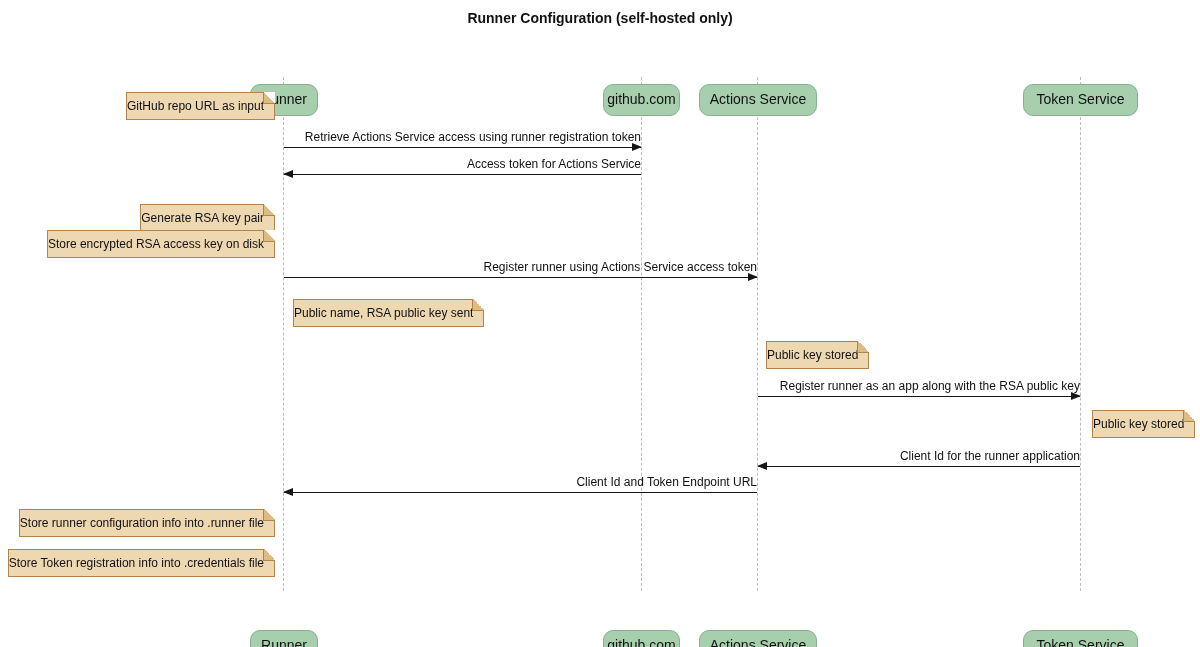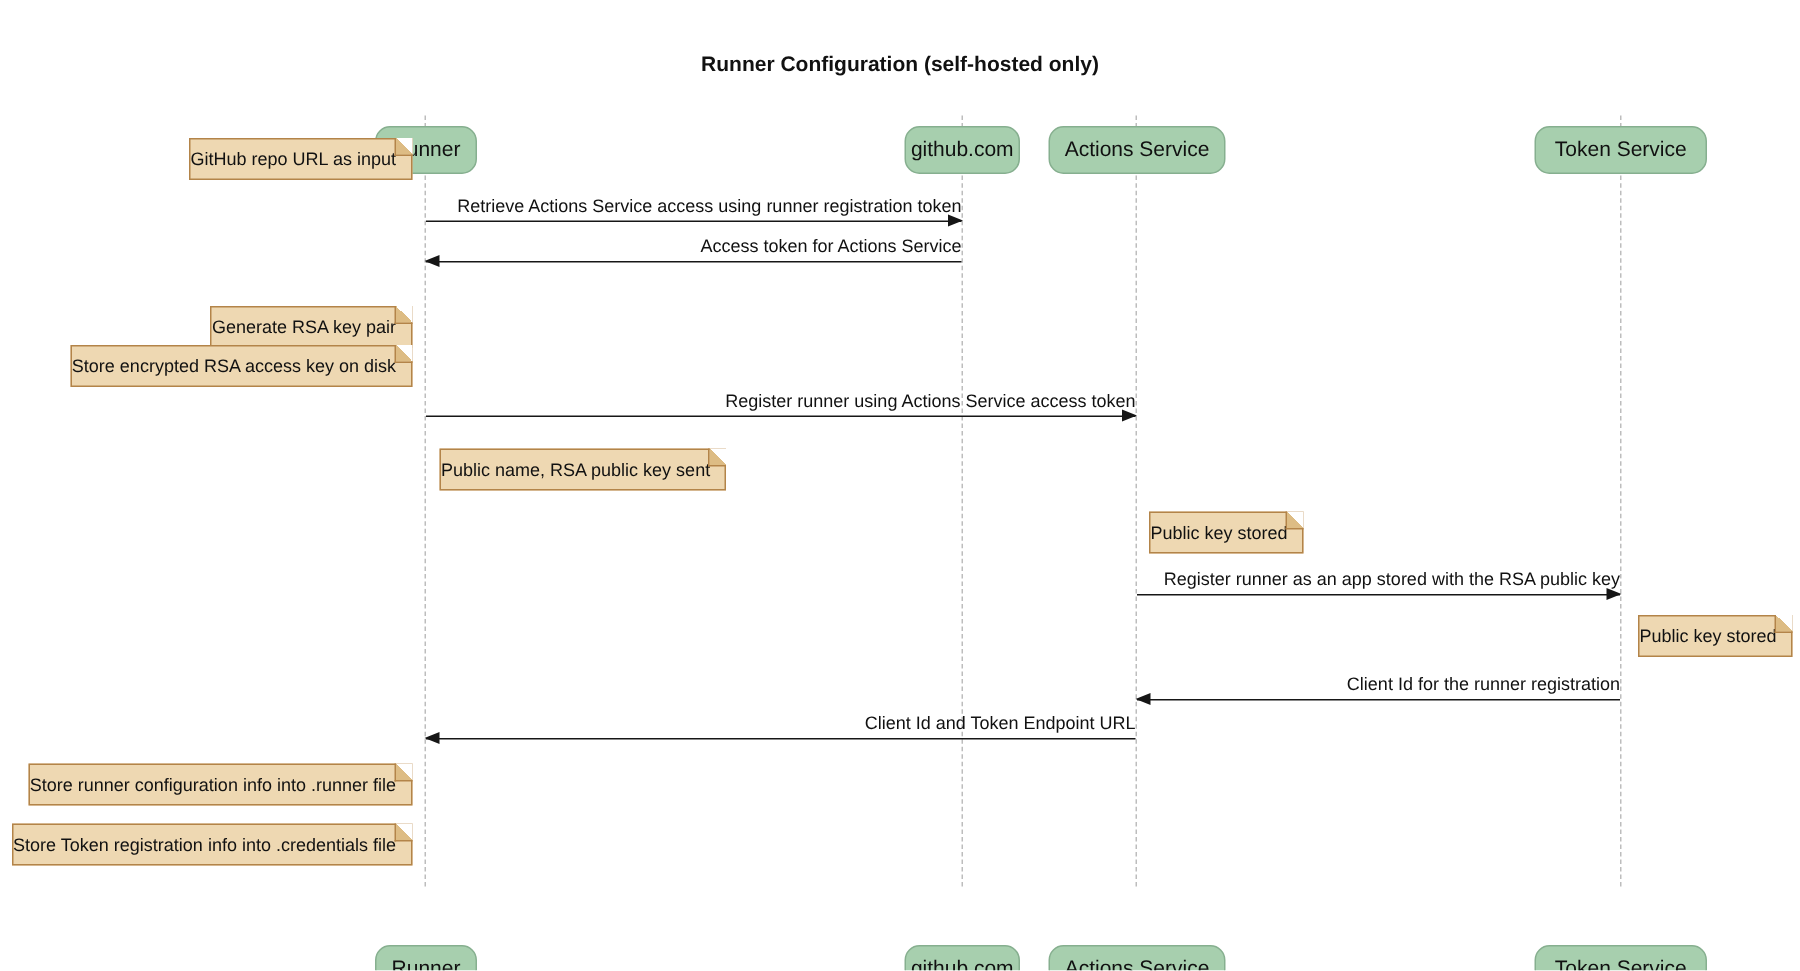--- a/index.html
+++ b/index.html
@@ -14,21 +14,21 @@
     --bg:#FFFFFF;
   }
   html,body{margin:0;padding:0;background:var(--bg);}
   .canvas{
     position:relative;width:1200px;height:647px;background:var(--bg);
     font-family:"Liberation Sans","DejaVu Sans",sans-serif;color:var(--text);
     overflow:hidden;
   }
   .title{
     position:absolute;left:0;right:0;top:10px;text-align:center;
-    font-size:14px;font-weight:bold;margin-top:24px;
+    font-size:14px;font-weight:bold;
   }
   .lifeline{
     position:absolute;width:0;top:77px;height:514px;
     border-left:1px dashed var(--lifeline);
   }
   .participant{
     position:absolute;height:30px;line-height:30px;text-align:center;
     background:var(--participant-fill);border:1.5px solid var(--participant-border);
     border-radius:10px;font-size:14px;box-sizing:border-box;
   }
@@ -88,28 +88,28 @@
   </div>
 
   <div class="message right" style="left:284px;top:260px;width:473px">
     <div class="msg-label">Register runner using Actions Service access token</div>
     <div class="msg-line">
         <i class="head"></i>
       </div>
   </div>
 
   <div class="message right" style="left:758px;top:379px;width:322px">
-    <div class="msg-label">Register runner as an app stored with the RSA public key</div>
+    <div class="msg-label">Register runner as an app along with the RSA public key</div>
     <div class="msg-line">
         <i class="head"></i>
       </div>
   </div>
 
   <div class="message left" style="left:758px;top:449px;width:322px">
-    <div class="msg-label">Client Id for the runner registration</div>
+    <div class="msg-label">Client Id for the runner application</div>
     <div class="msg-line">
         <i class="head"></i>
       </div>
   </div>
 
   <div class="message left" style="left:284px;top:475px;width:473px">
     <div class="msg-label">Client Id and Token Endpoint URL</div>
     <div class="msg-line">
         <i class="head"></i>
       </div>

